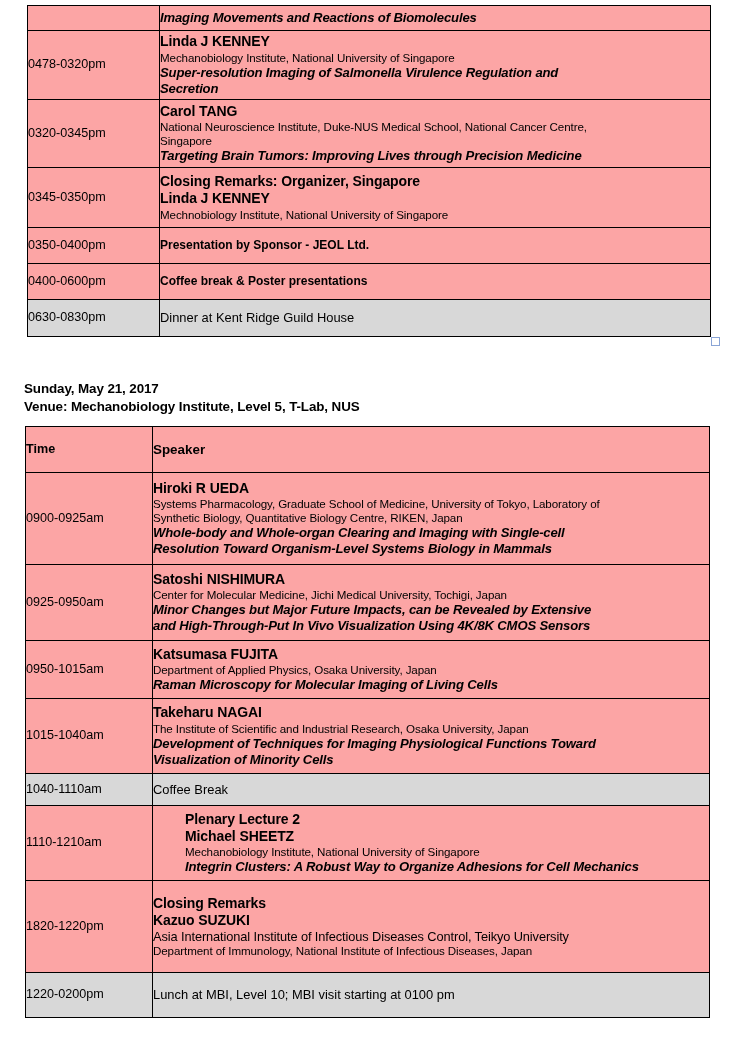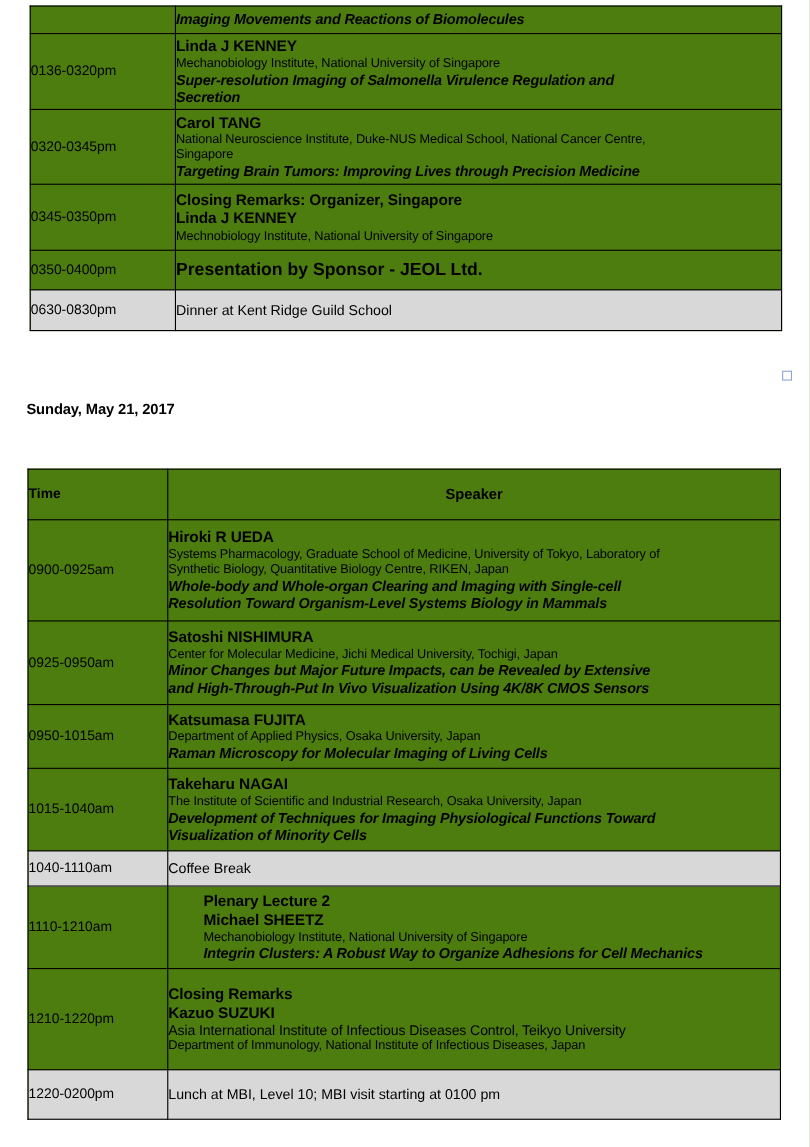--- a/index.html
+++ b/index.html
@@ -22,21 +22,21 @@
     position: relative;
     width: 736px;
     height: 1043px;
     padding: 0;
   }
 
   
   table.sched {
     border-collapse: collapse;
     table-layout: fixed;
-    background: #4d7c0f;
+    background: #fca5a5;
   }
   table.sched td {
     border: 1.4px solid #000000;
     vertical-align: middle;
     padding: 0;
   }
   col.col-time { width: 132px; }
   col.col-speaker { width: 550px; }
 
   td.time {
@@ -74,27 +74,26 @@
     font-size: 13.1px;
     font-weight: bold;
     font-style: italic;
     letter-spacing: -0.15px;
   }
   .plain {
     font-size: 12.9px;
     font-weight: normal;
   }
   .bold-plain {
-    font-size: 16px;
+    font-size: 12px;
     font-weight: bold;
   }
   .hdr {
     font-size: 13.4px;
     font-weight: bold;
-    text-align: center;
   }
   .sympo {
     font-size: 13.4px;
     font-weight: bold;
   }
   .shaded { background: #d8d8d8; }
 
   
   #table-one-wrap {
     position: absolute;
@@ -102,21 +101,21 @@
     top: 5px;
   }
   #table-one td.time { font-size: 12.6px; }
   #table-one col.col-time { width: 132px; }
   #table-one col.col-speaker { width: 551px; }
 
   
   #day-heading {
     position: absolute;
     left: 24px;
-    top: 363px;
+    top: 380px;
     font-size: 13.4px;
     font-weight: bold;
     line-height: 1.32;
     letter-spacing: -0.1px;
   }
 
   
   #table-two-wrap {
     position: absolute;
     left: 25px;
@@ -148,21 +147,21 @@
           <col class="col-speaker">
         </colgroup>
       <tbody>
           <tr>
             <td class="time" style="height: 25px;"></td>
             <td class="speaker" style="height: 25px;">
               <div class="ln title-it">Imaging Movements and Reactions of Biomolecules</div>
             </td>
           </tr>
           <tr>
-            <td class="time" style="height: 69px;">0136-0320pm</td>
+            <td class="time" style="height: 69px;">0478-0320pm</td>
             <td class="speaker" style="height: 69px;">
               <div class="ln name">Linda J KENNEY</div>
               <div class="ln affil">Mechanobiology Institute, National University of Singapore</div>
               <div class="ln title-it">Super-resolution Imaging of Salmonella Virulence Regulation and</div>
               <div class="ln title-it">Secretion</div>
             </td>
           </tr>
           <tr>
             <td class="time" style="height: 68px;">0320-0345pm</td>
             <td class="speaker" style="height: 68px;">
@@ -179,34 +178,41 @@
               <div class="ln name">Linda J KENNEY</div>
               <div class="ln affil">Mechnobiology Institute, National University of Singapore</div>
             </td>
           </tr>
           <tr>
             <td class="time" style="height: 36px;">0350-0400pm</td>
             <td class="speaker" style="height: 36px;">
               <div class="ln bold-plain">Presentation  by Sponsor - JEOL Ltd.</div>
             </td>
           </tr>
+          <tr>
+            <td class="time" style="height: 36px;">0400-0600pm</td>
+            <td class="speaker" style="height: 36px;">
+              <div class="ln bold-plain">Coffee break &amp; Poster presentations</div>
+            </td>
+          </tr>
           <tr class="shaded">
             <td class="time shaded" style="height: 37px;">0630-0830pm</td>
             <td class="speaker shaded" style="height: 37px;">
-              <div class="ln plain">Dinner at Kent Ridge Guild School</div>
+              <div class="ln plain">Dinner at Kent Ridge Guild House</div>
             </td>
           </tr>
         </tbody>
     </table>
   </div>
 
   <div id="object-anchor"></div>
 
   <div id="day-heading">
     <div>Sunday, May 21, 2017</div>
+    <div>Venue: Mechanobiology Institute, Level 5, T-Lab, NUS</div>
   </div>
 
   <div id="table-two-wrap">
     <table class="sched" id="table-two">
       <colgroup>
           <col class="col-time">
           <col class="col-speaker">
         </colgroup>
       <tbody>
         <tr>
@@ -258,21 +264,21 @@
           <tr>
             <td class="time" style="height: 75px;">1110-1210am</td>
             <td class="speaker" style="height: 75px; padding-left: 32px;">
               <div class="ln name">Plenary Lecture 2</div>
               <div class="ln name">Michael SHEETZ</div>
               <div class="ln affil">Mechanobiology Institute, National University of Singapore</div>
               <div class="ln title-it">Integrin Clusters: A Robust Way to Organize Adhesions for Cell Mechanics</div>
             </td>
           </tr>
           <tr>
-            <td class="time" style="height: 92px;">1210-1220pm</td>
+            <td class="time" style="height: 92px;">1820-1220pm</td>
             <td class="speaker" style="height: 92px;">
               <div class="ln name">Closing Remarks</div>
               <div class="ln name">Kazuo SUZUKI</div>
               <div class="ln affil-lg">Asia International  Institute of Infectious Diseases Control, Teikyo University</div>
               <div class="ln affil">Department of Immunology, National Institute of Infectious Diseases, Japan</div>
             </td>
           </tr>
           <tr class="shaded">
             <td class="time shaded" style="height: 45px;">1220-0200pm</td>
             <td class="speaker shaded" style="height: 45px;">

